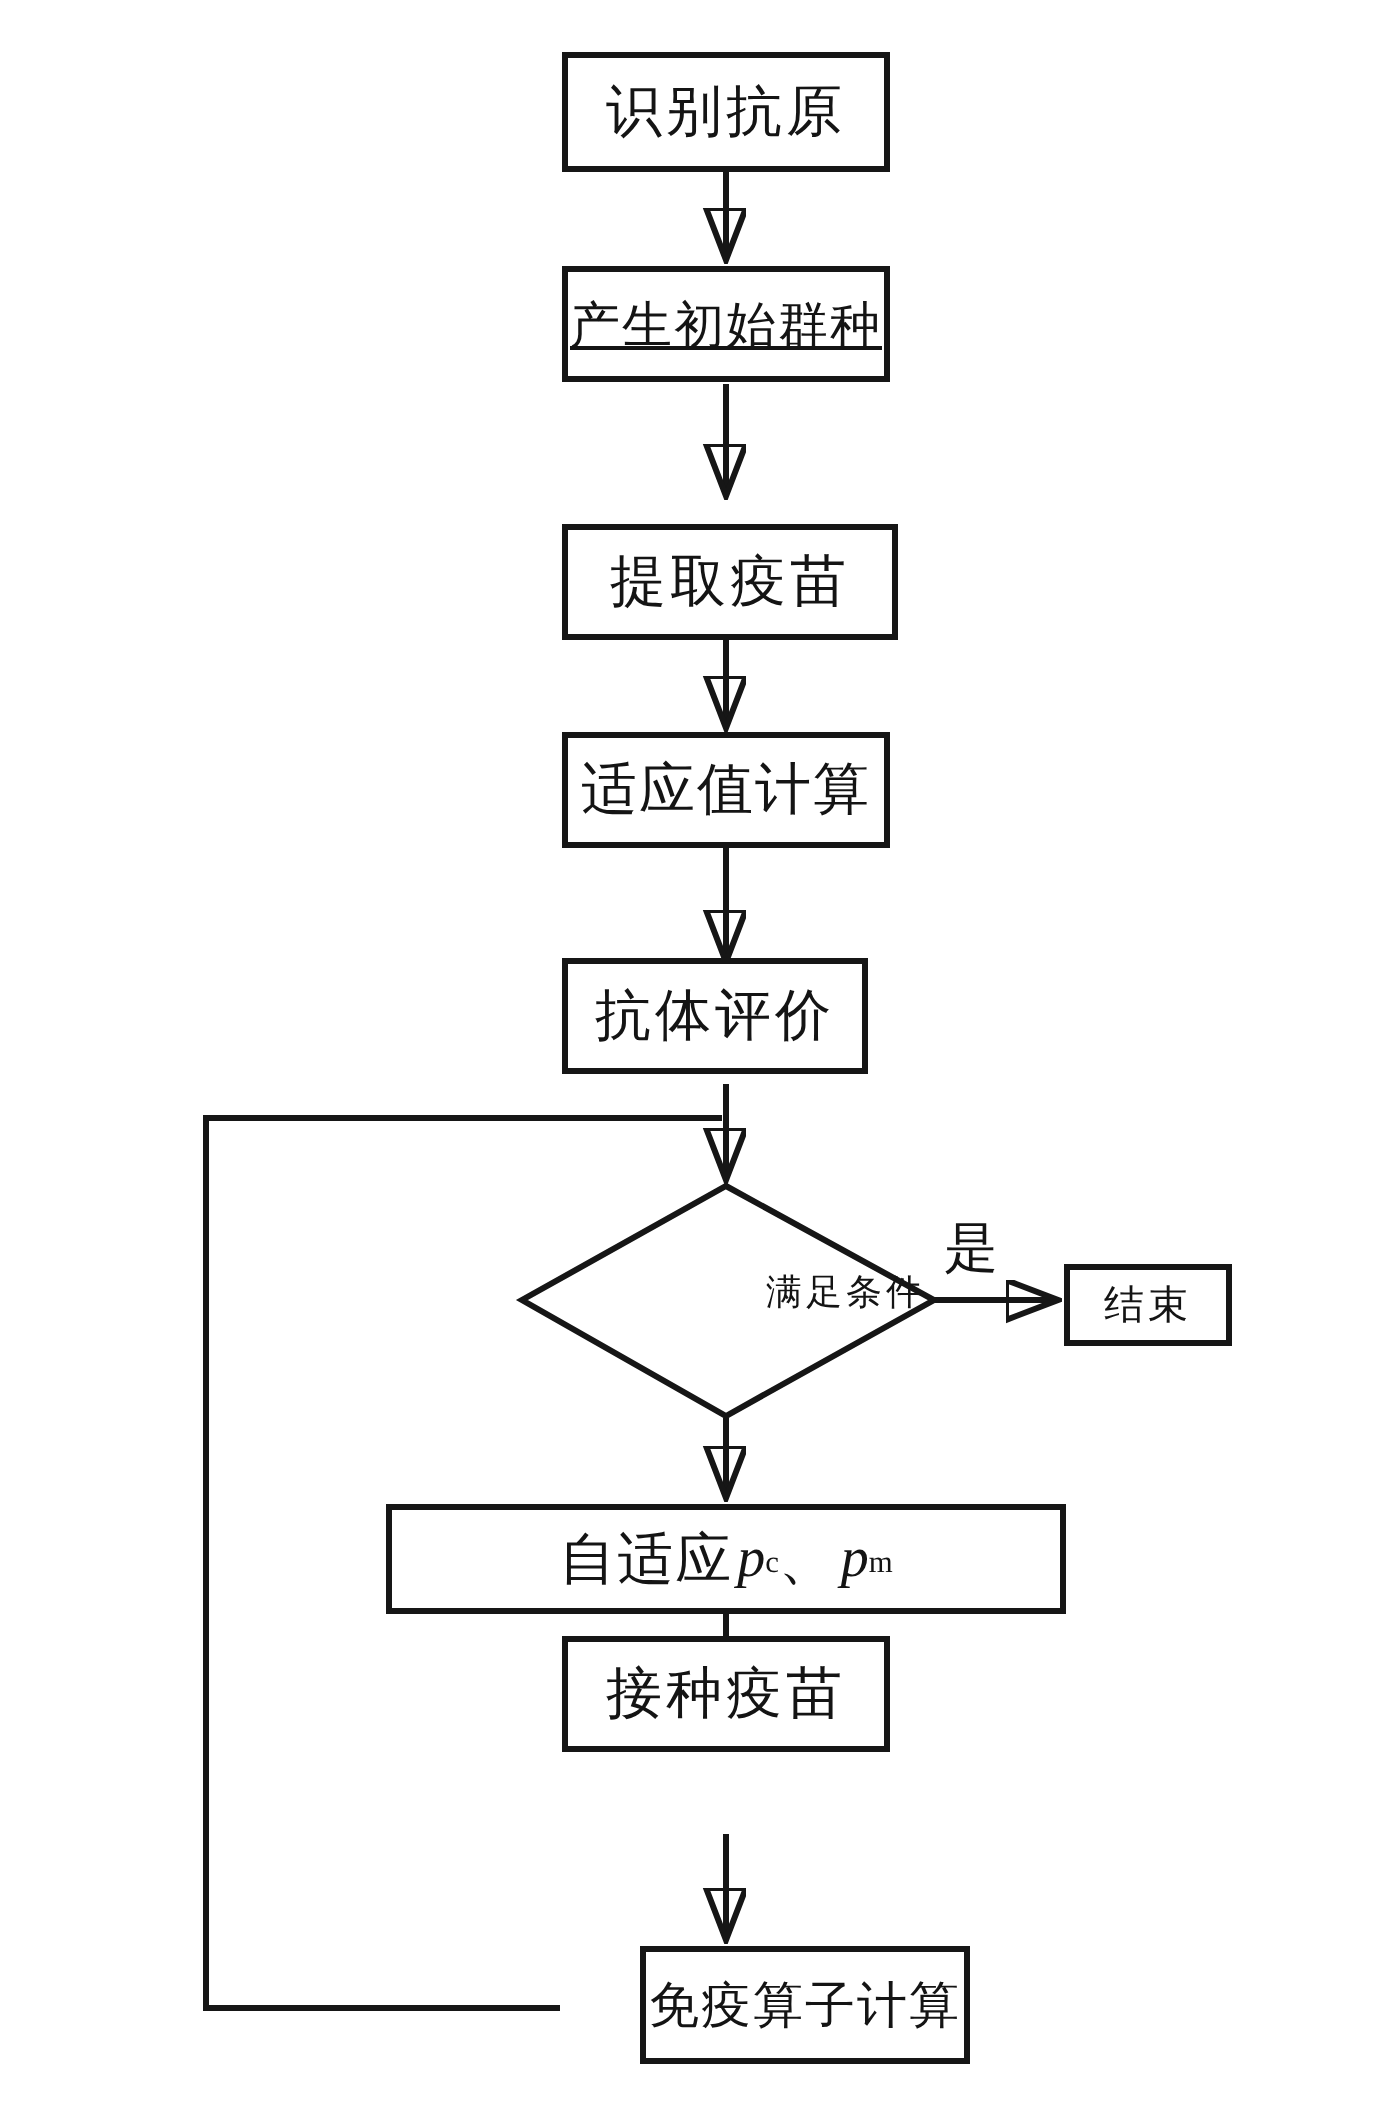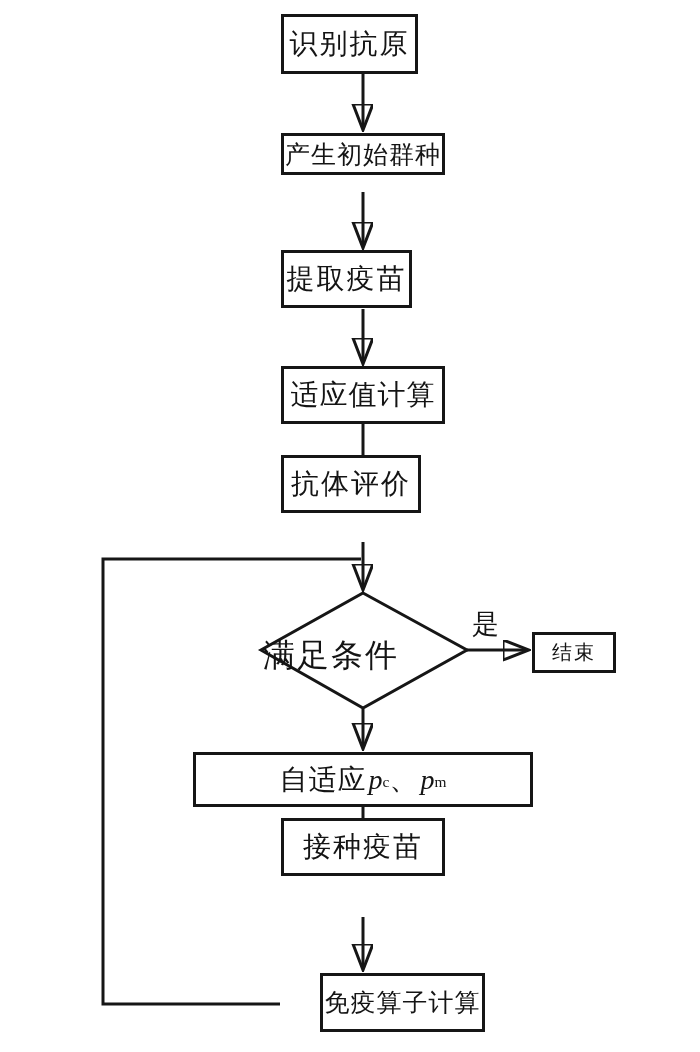--- a/index.html
+++ b/index.html
@@ -44,22 +44,22 @@
     white-space: nowrap;
   }
   .node.box.small-text { font-size: 25px; letter-spacing: 1px; }
   .node.box.wide { letter-spacing: 1px; text-align: right; }
   .node.box.end-box { font-size: 20px; letter-spacing: 2px; }
   .diamond-label {
     position: absolute;
     left: 263px;
     top: 634px;
     width: 200px;
-    text-align: left;
-    font-size: 32px;
+    text-align: right;
+    font-size: 18px;
     letter-spacing: 2px;
   }
   .yes-label {
     position: absolute;
     left: 472px;
     top: 606px;
     font-size: 27px;
   }
   .pvar {
     font-style: italic;
@@ -95,37 +95,37 @@
     <path d="M363,542 V589" marker-end="url(#arrow)"></path>
     <path d="M363,709 V748" marker-end="url(#arrow)"></path>
     <path d="M363,807 V854" marker-end="url(#arrow)"></path>
     <path d="M363,917 V969" marker-end="url(#arrow)"></path>
     <path d="M467,650 H528" marker-end="url(#arrow)"></path>
     <path d="M280,1004 H103 V559 H361"></path>
 
     <polygon class="diamond" points="363,593 467,650 363,708 261,650"></polygon>
   </svg>
 
-  <div class="node box" style="left:281px; top:14px; width:137px; height:60px;">
+  <div class="node box" style="left:281px; top:26px; width:164px; height:60px;">
     <span>识别抗原</span>
   </div>
 
-  <div class="node box small-text" style="left:281px; top:133px; width:164px; height:42px;">
+  <div class="node box small-text" style="left:281px; top:133px; width:164px; height:58px;text-decoration:underline;">
     <span>产生初始群种</span>
   </div>
 
-  <div class="node box" style="left:281px; top:250px; width:131px; height:58px;">
+  <div class="node box" style="left:281px; top:262px; width:168px; height:58px;">
     <span>提取疫苗</span>
   </div>
 
   <div class="node box" style="left:281px; top:366px; width:164px; height:58px; letter-spacing:1px;">
     <span>适应值计算</span>
   </div>
 
-  <div class="node box" style="left:281px; top:455px; width:140px; height:58px;">
+  <div class="node box" style="left:281px; top:479px; width:153px; height:58px;">
     <span>抗体评价</span>
   </div>
 
   <div class="diamond-label">
     <span>满足条件</span>
   </div>
 
   <div class="yes-label">
     <span>是</span>
   </div>

